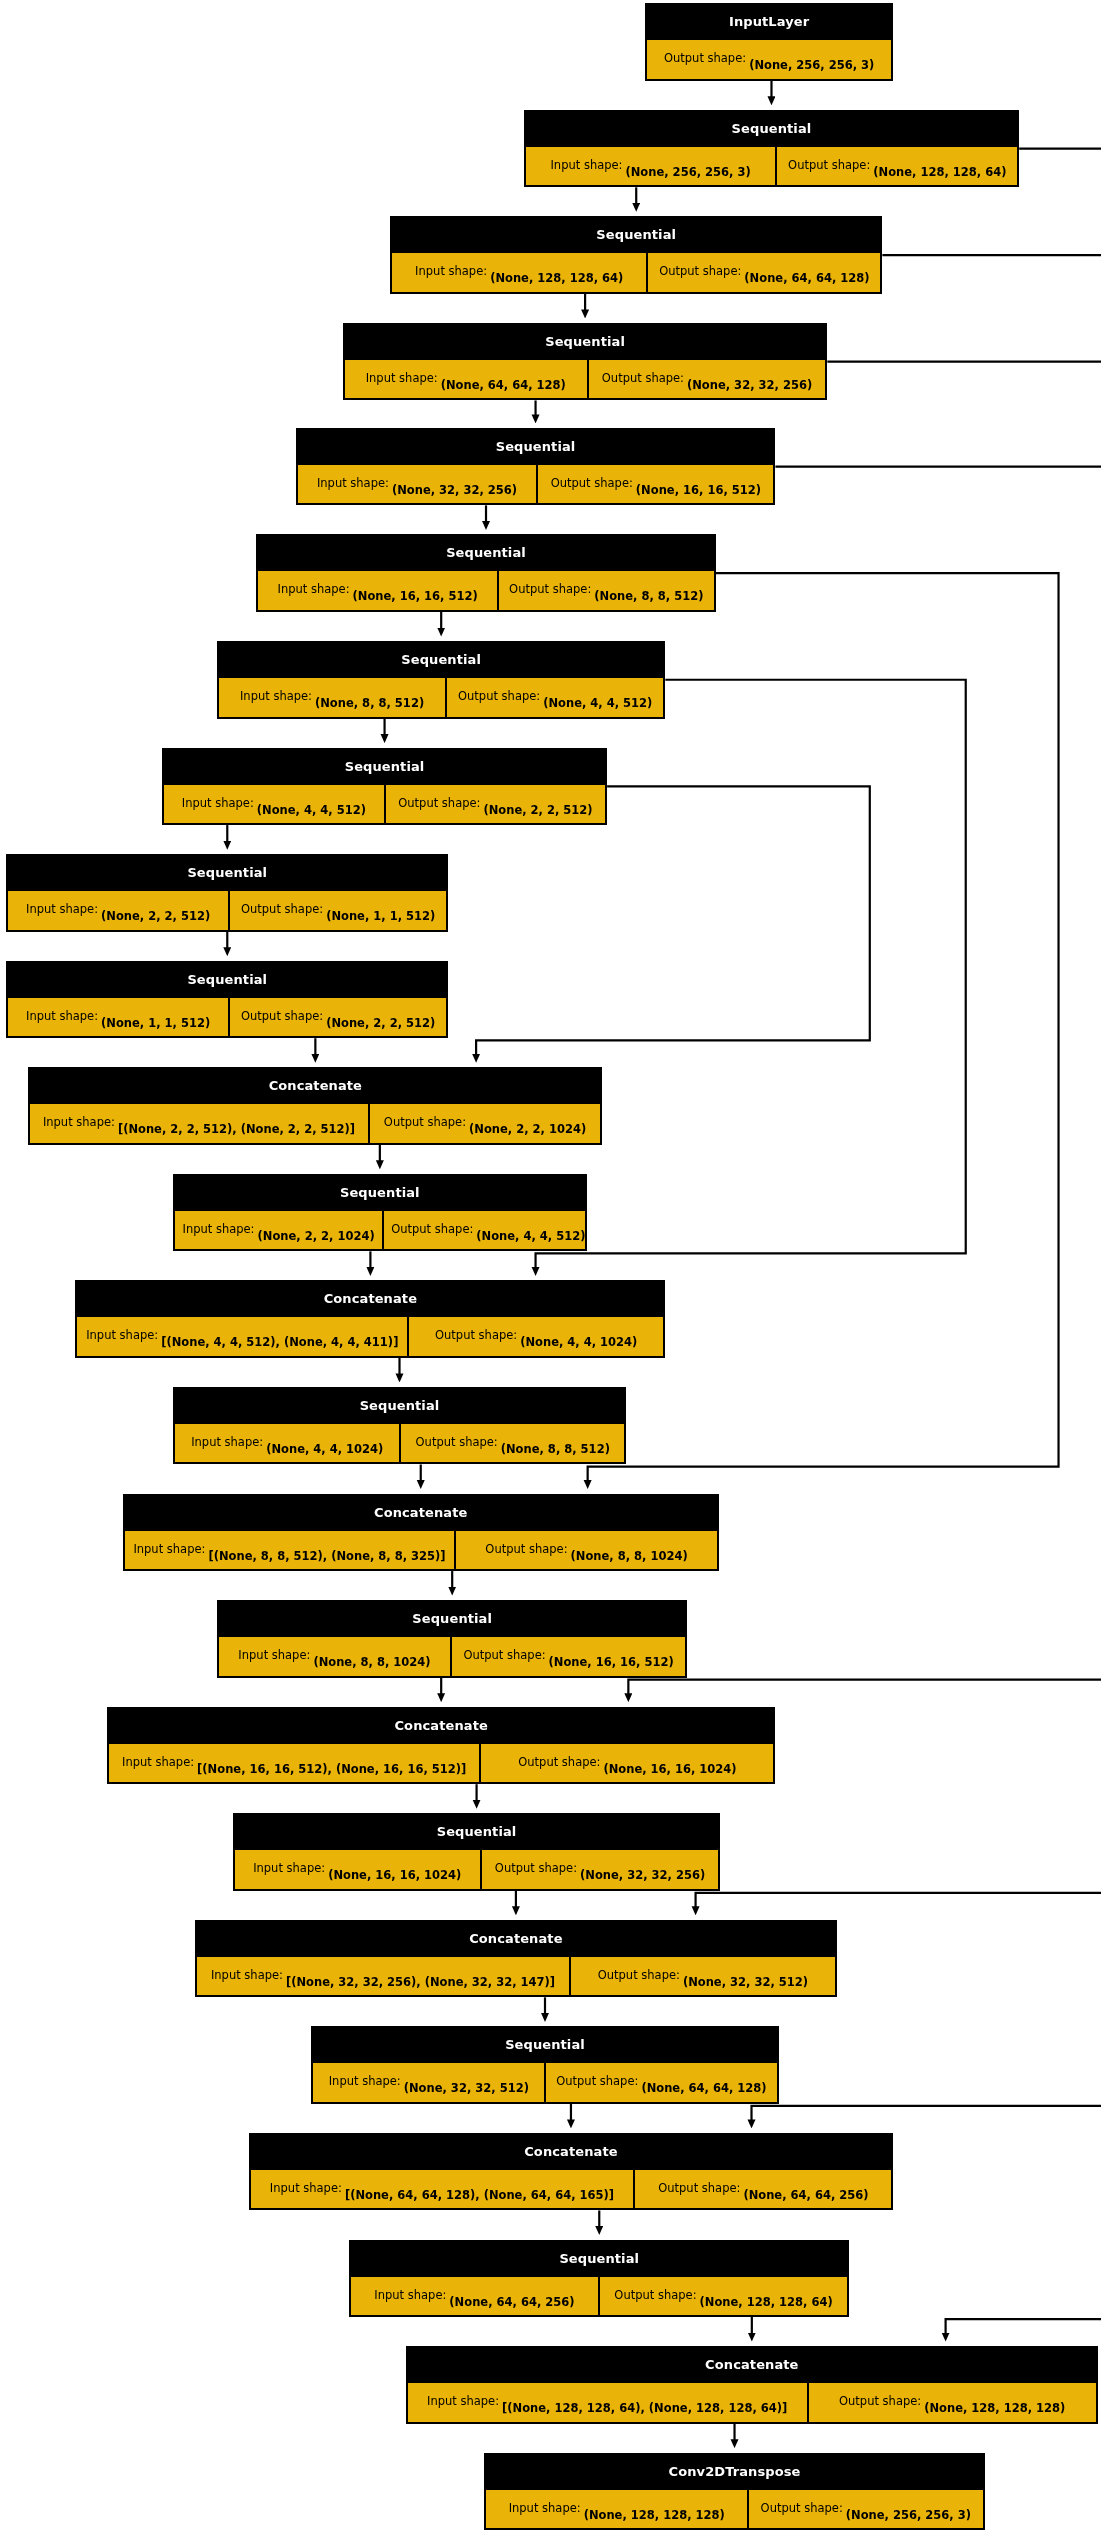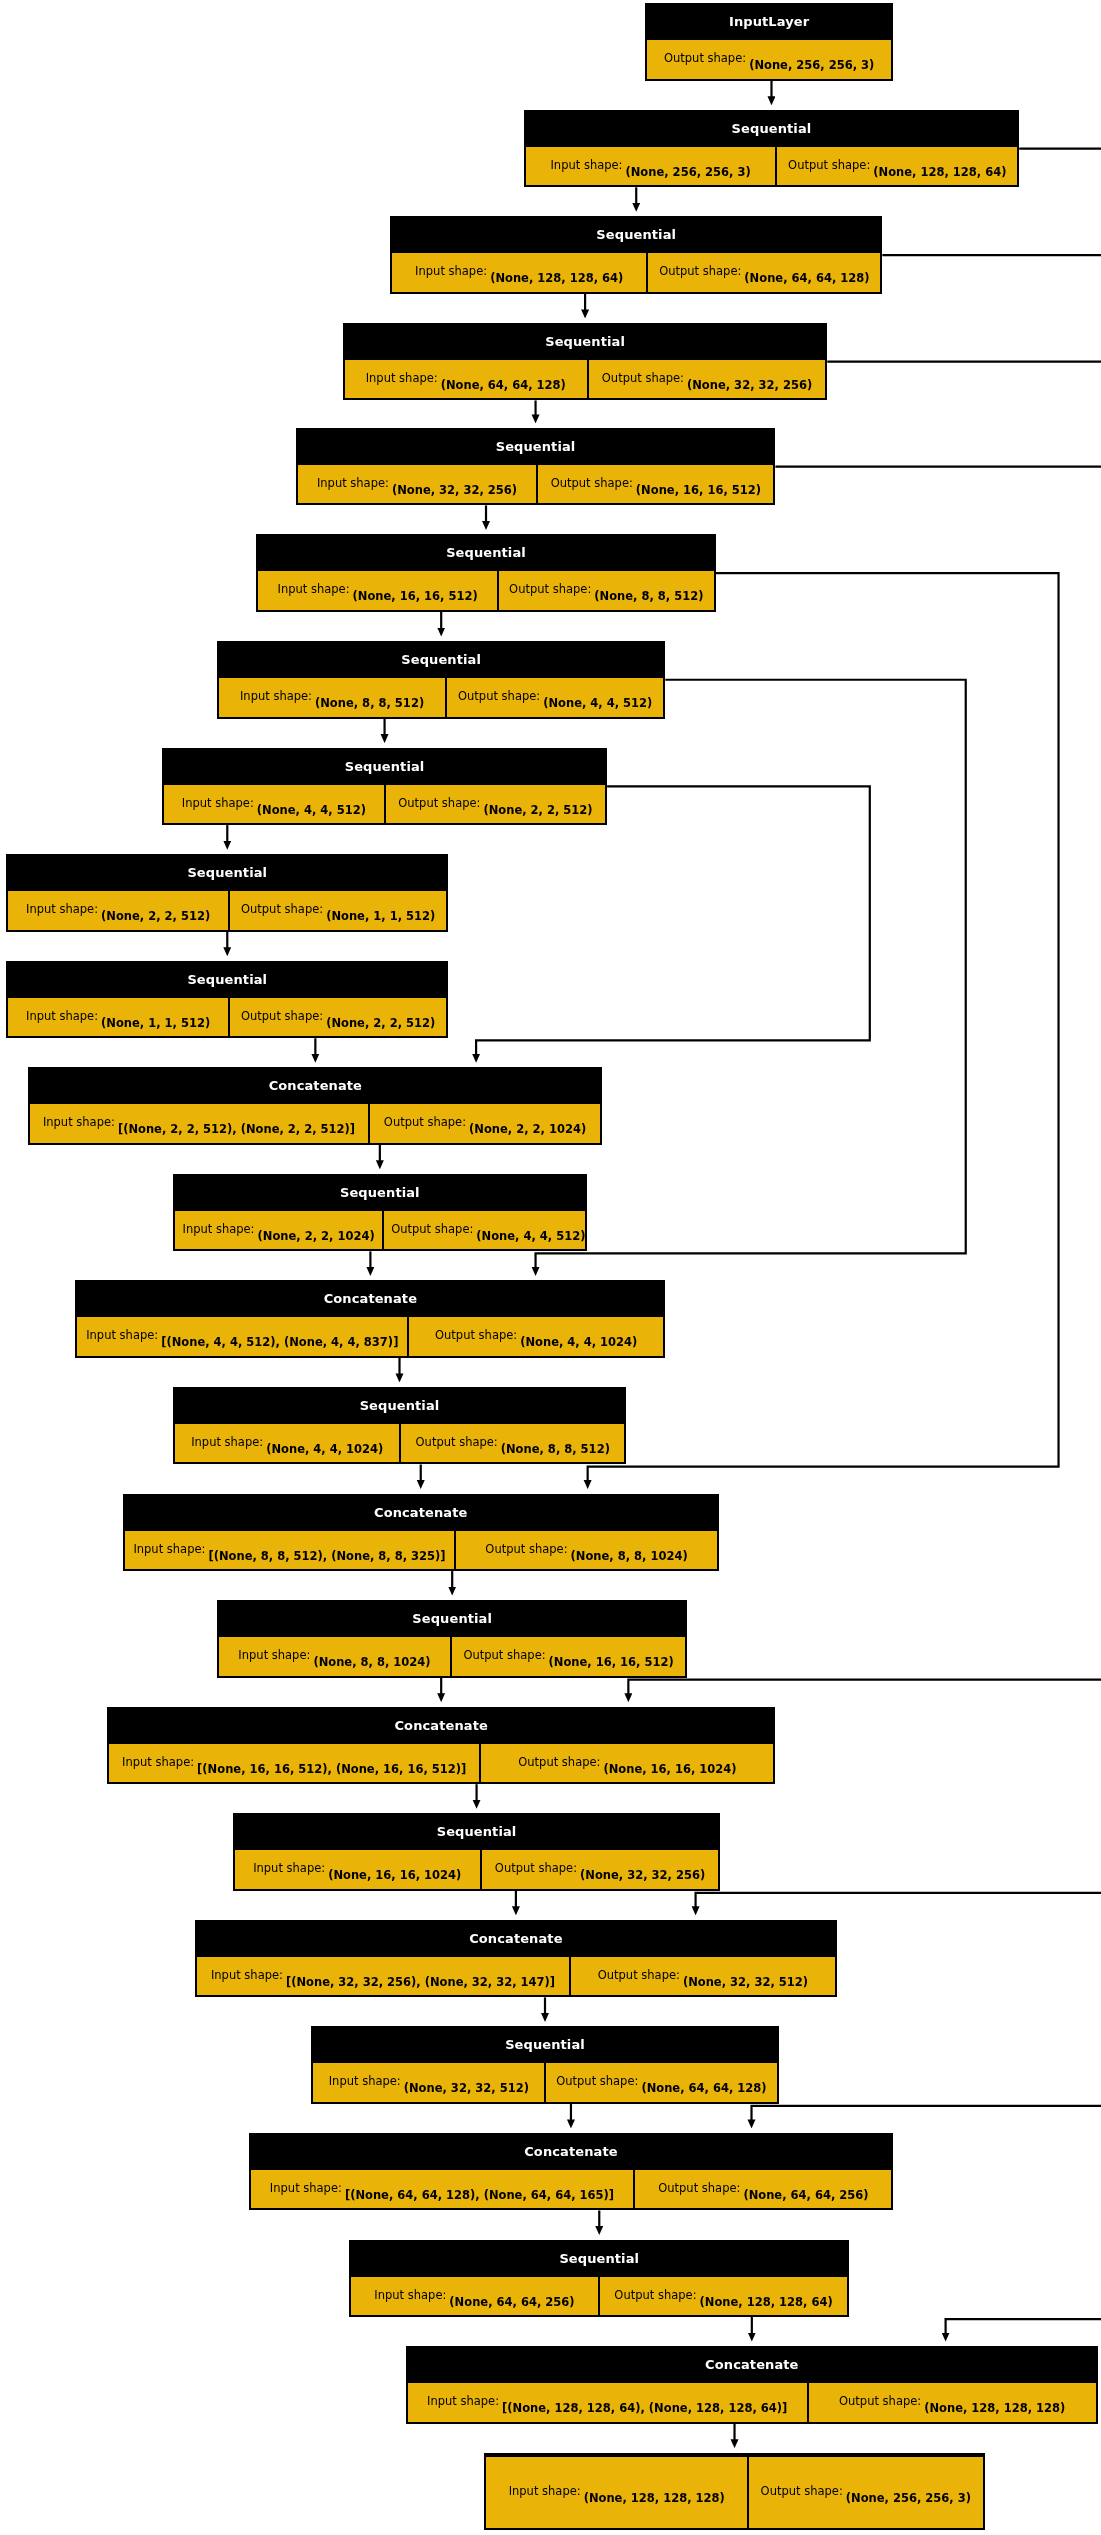--- a/index.html
+++ b/index.html
@@ -272,21 +272,21 @@
             <span>Output shape:</span>
             <b>(None, 4, 4, 512)</b>
           </div>
         </div>
       </div>
       <div class="node" style="left: 75.4971px; top: 1280.42px; width: 589.821px; height: 77.5032px;">
         <div class="node-title">Concatenate</div>
         <div class="node-shapes">
           <div class="shape-cell left" style="flex: 0 0 56.2667%;">
             <span>Input shape:</span>
-            <b>[(None, 4, 4, 512), (None, 4, 4, 837)]</b>
+            <b>[(None, 4, 4, 512), (None, 4, 4, 411)]</b>
           </div>
           <div class="shape-cell right" style="flex: 0 0 43.7333%;">
             <span>Output shape:</span>
             <b>(None, 4, 4, 1024)</b>
           </div>
         </div>
       </div>
       <div class="node" style="left: 173.014px; top: 1386.98px; width: 452.983px; height: 77.5032px;">
         <div class="node-title">Sequential</div>
         <div class="node-shapes">
@@ -411,20 +411,21 @@
             <span>Input shape:</span>
             <b>[(None, 128, 128, 64), (None, 128, 128, 64)]</b>
           </div>
           <div class="shape-cell right" style="flex: 0 0 42.0455%;">
             <span>Output shape:</span>
             <b>(None, 128, 128, 128)</b>
           </div>
         </div>
       </div>
       <div class="node" style="left: 484.44px; top: 2452.65px; width: 500.169px; height: 77.5032px;">
+        <div class="node-title">Conv2DTranspose</div>
         <div class="node-shapes">
           <div class="shape-cell left" style="flex: 0 0 52.5157%;">
             <span>Input shape:</span>
             <b>(None, 128, 128, 128)</b>
           </div>
           <div class="shape-cell right" style="flex: 0 0 47.4843%;">
             <span>Output shape:</span>
             <b>(None, 256, 256, 3)</b>
           </div>
         </div>

